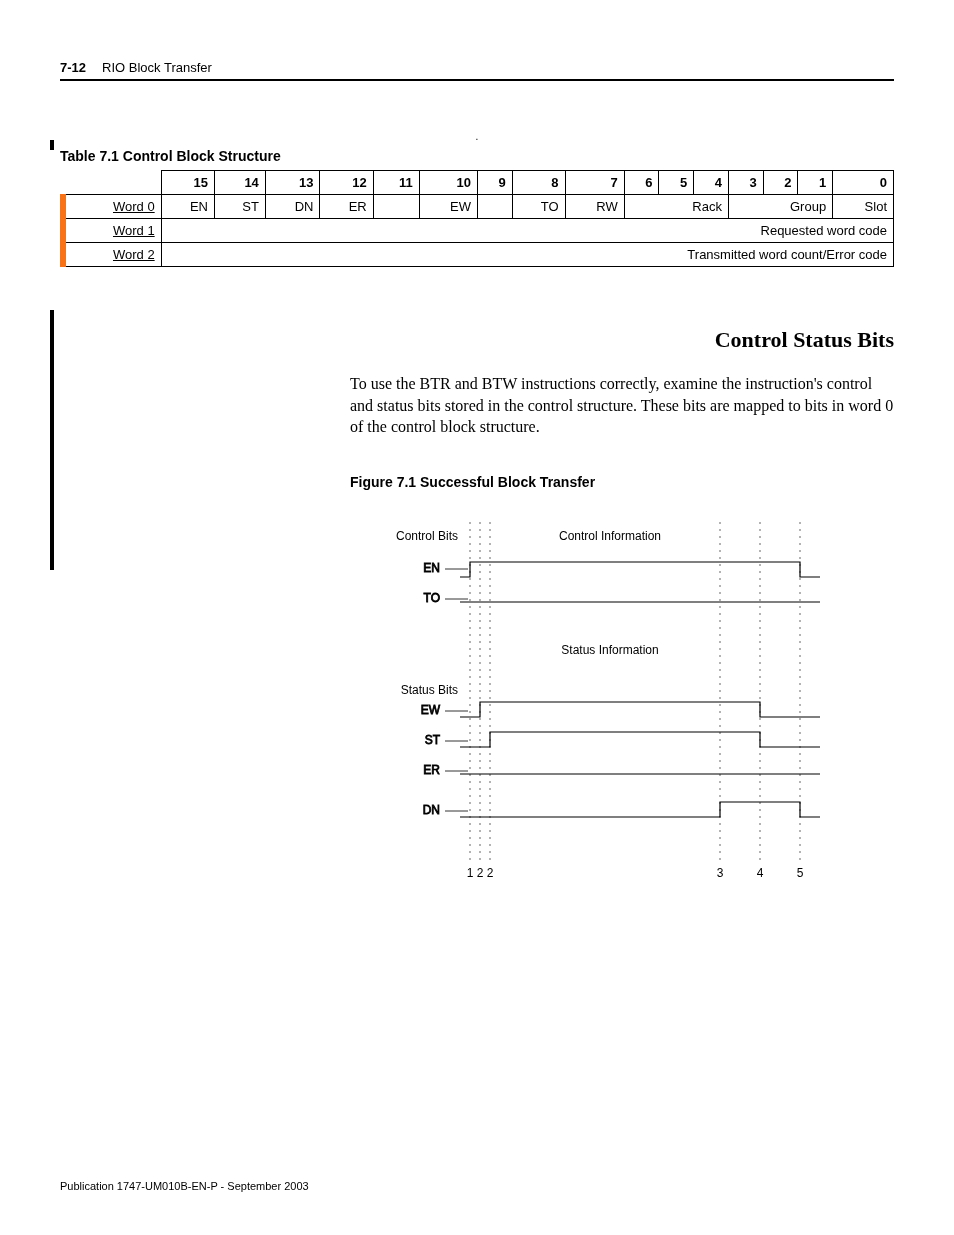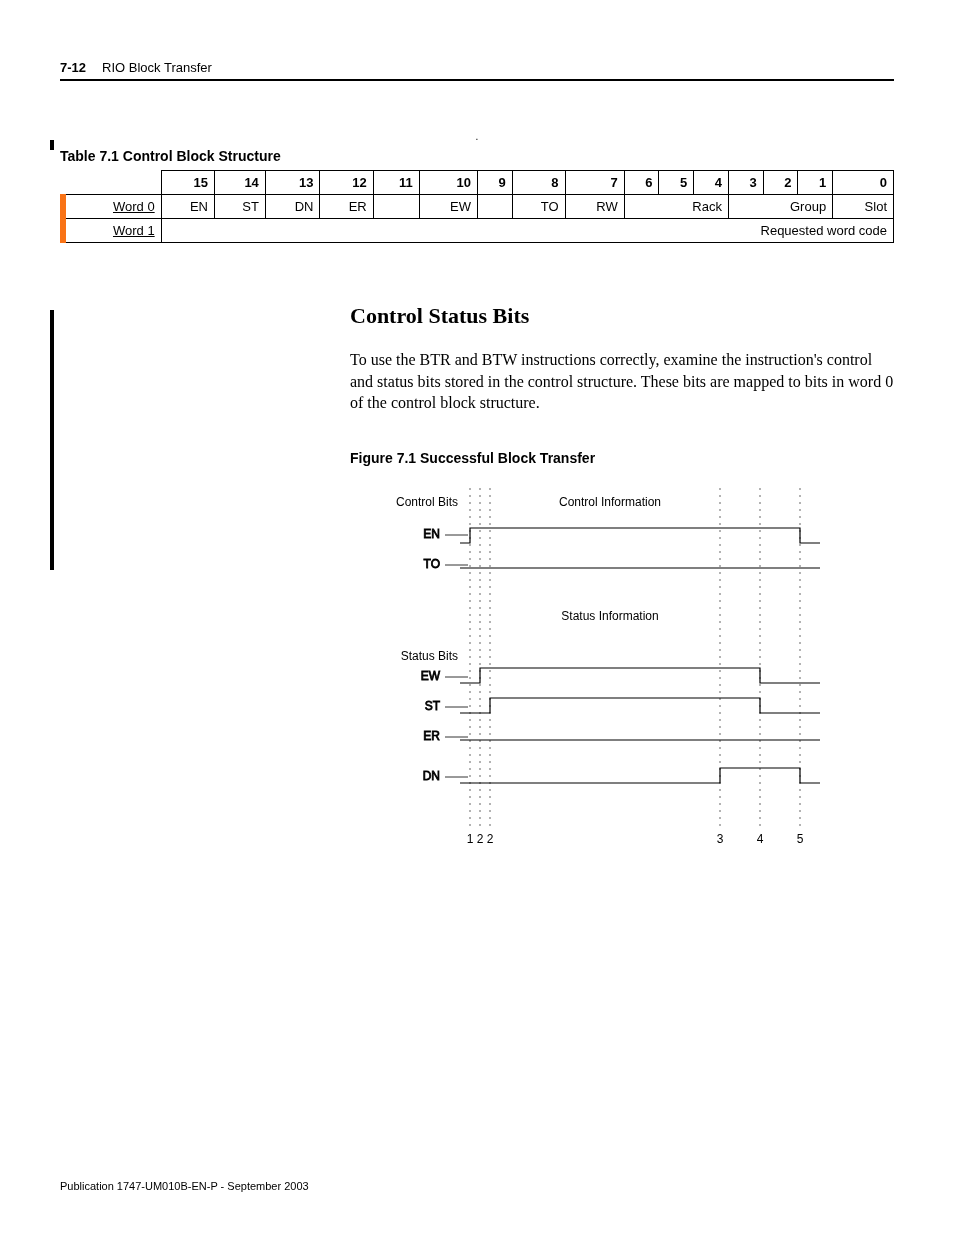--- a/index.html
+++ b/index.html
@@ -43,31 +43,32 @@
     text-align: right;
     font-weight: 300;
   }
   table.cbs th { font-weight: bold; }
   table.cbs td.lbl { border-left: 6px solid #f97316; text-decoration: underline; }
   .h2 {
     font-family: Georgia, "Times New Roman", serif;
     font-weight: bold;
     font-size: 22px;
     margin: 60px 0 20px 0;
+    text-align: right;
   }
   .body-text {
     font-family: Georgia, "Times New Roman", serif;
     font-size: 16px;
     line-height: 1.35;
     margin-bottom: 36px;
   }
   .fig-caption {
     font-weight: bold;
     font-size: 14px;
-    margin-bottom: 22px;
+    margin-bottom: 32px;
   }
   .indent-block { margin-left: 290px; }
   .diagram {
     margin-left: 290px;
     width: 520px;
   }
   .footer {
     position: fixed;
     bottom: 43px;
     left: 60px;
@@ -126,20 +127,24 @@
         <td colspan="1">TO</td>
         <td colspan="1">RW</td>
         <td colspan="3">Rack</td>
         <td colspan="3">Group</td>
         <td colspan="1">Slot</td>
       </tr>
       <tr>
         <td class="lbl">Word 1</td>
         <td colspan="16">Requested word code</td>
       </tr>
+      <tr>
+        <td class="lbl">Word 2</td>
+        <td colspan="16">Transmitted word count/Error code</td>
+      </tr>
     </tbody>
 </table>
 
 <div class="indent-block">
   <div class="h2">Control Status Bits</div>
   <div class="body-text">To use the BTR and BTW instructions correctly, examine the instruction's control and status bits stored in the control structure. These bits are mapped to bits in word 0 of the control block structure.</div>
   <div class="fig-caption">Figure 7.1 Successful Block Transfer</div>
 </div>
 
 <div class="diagram">

